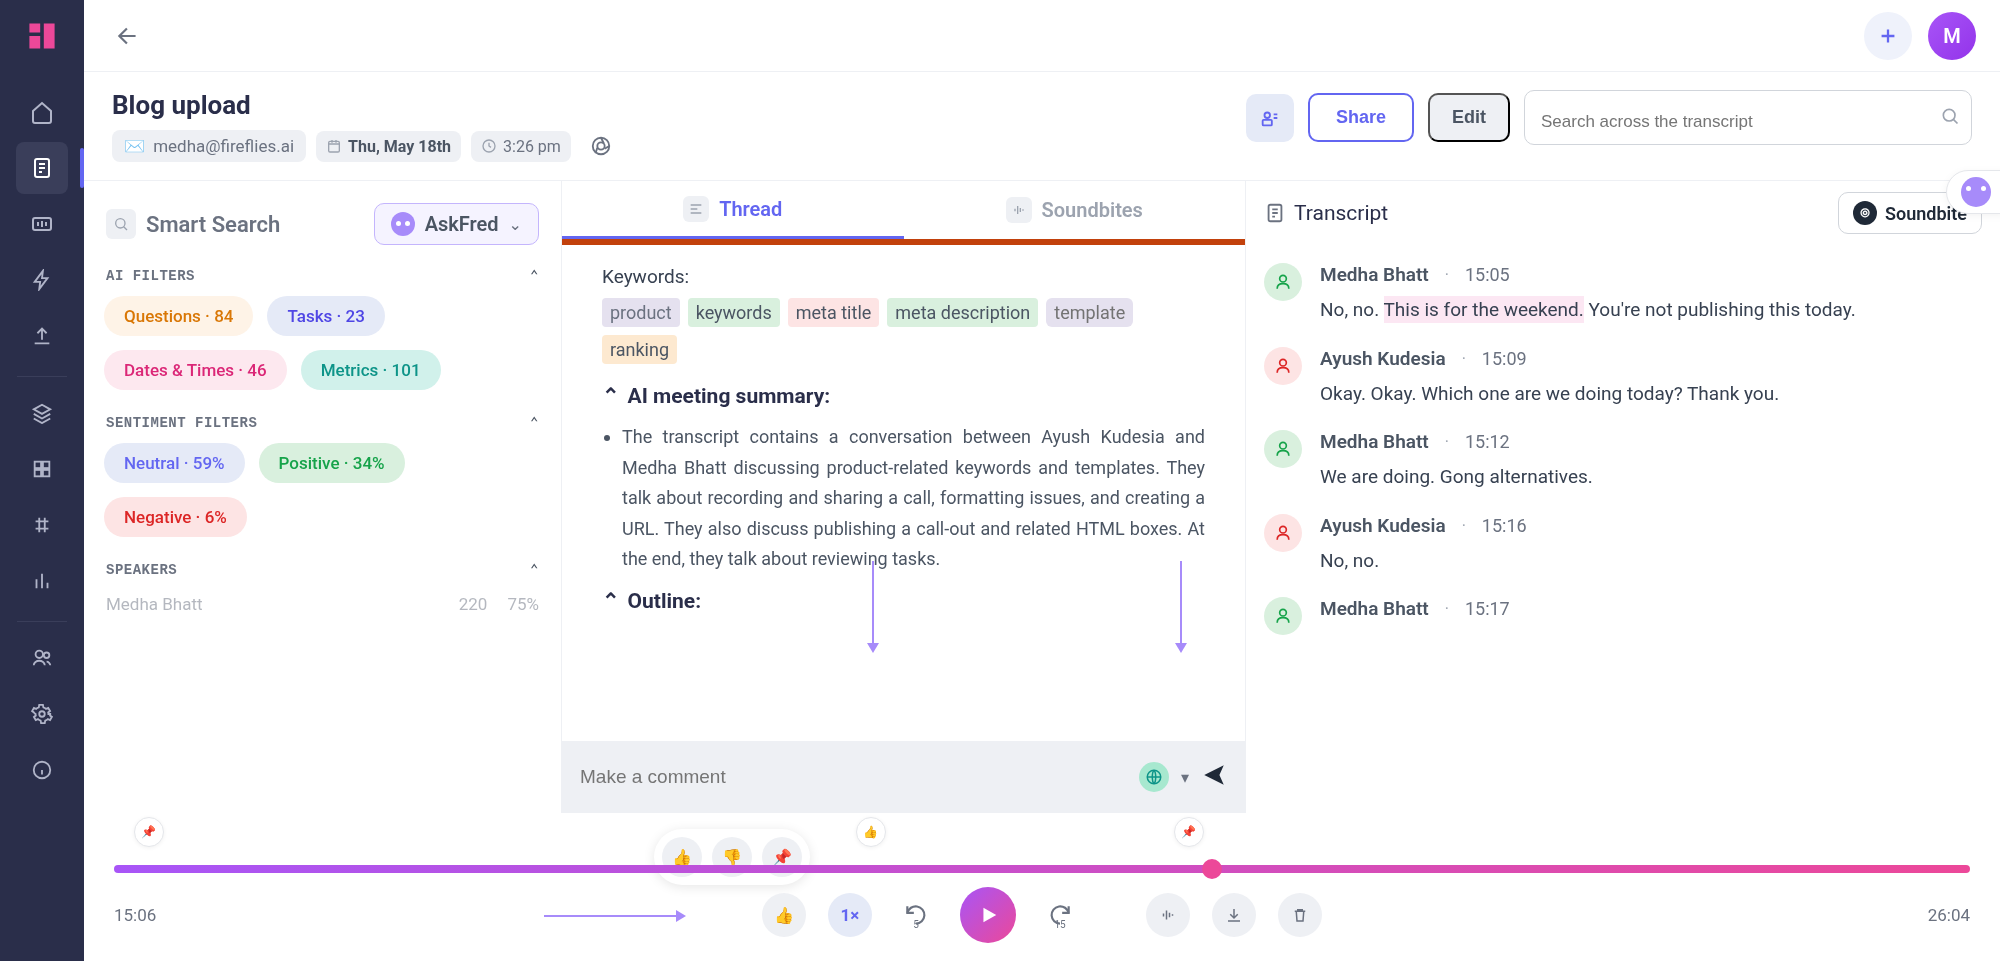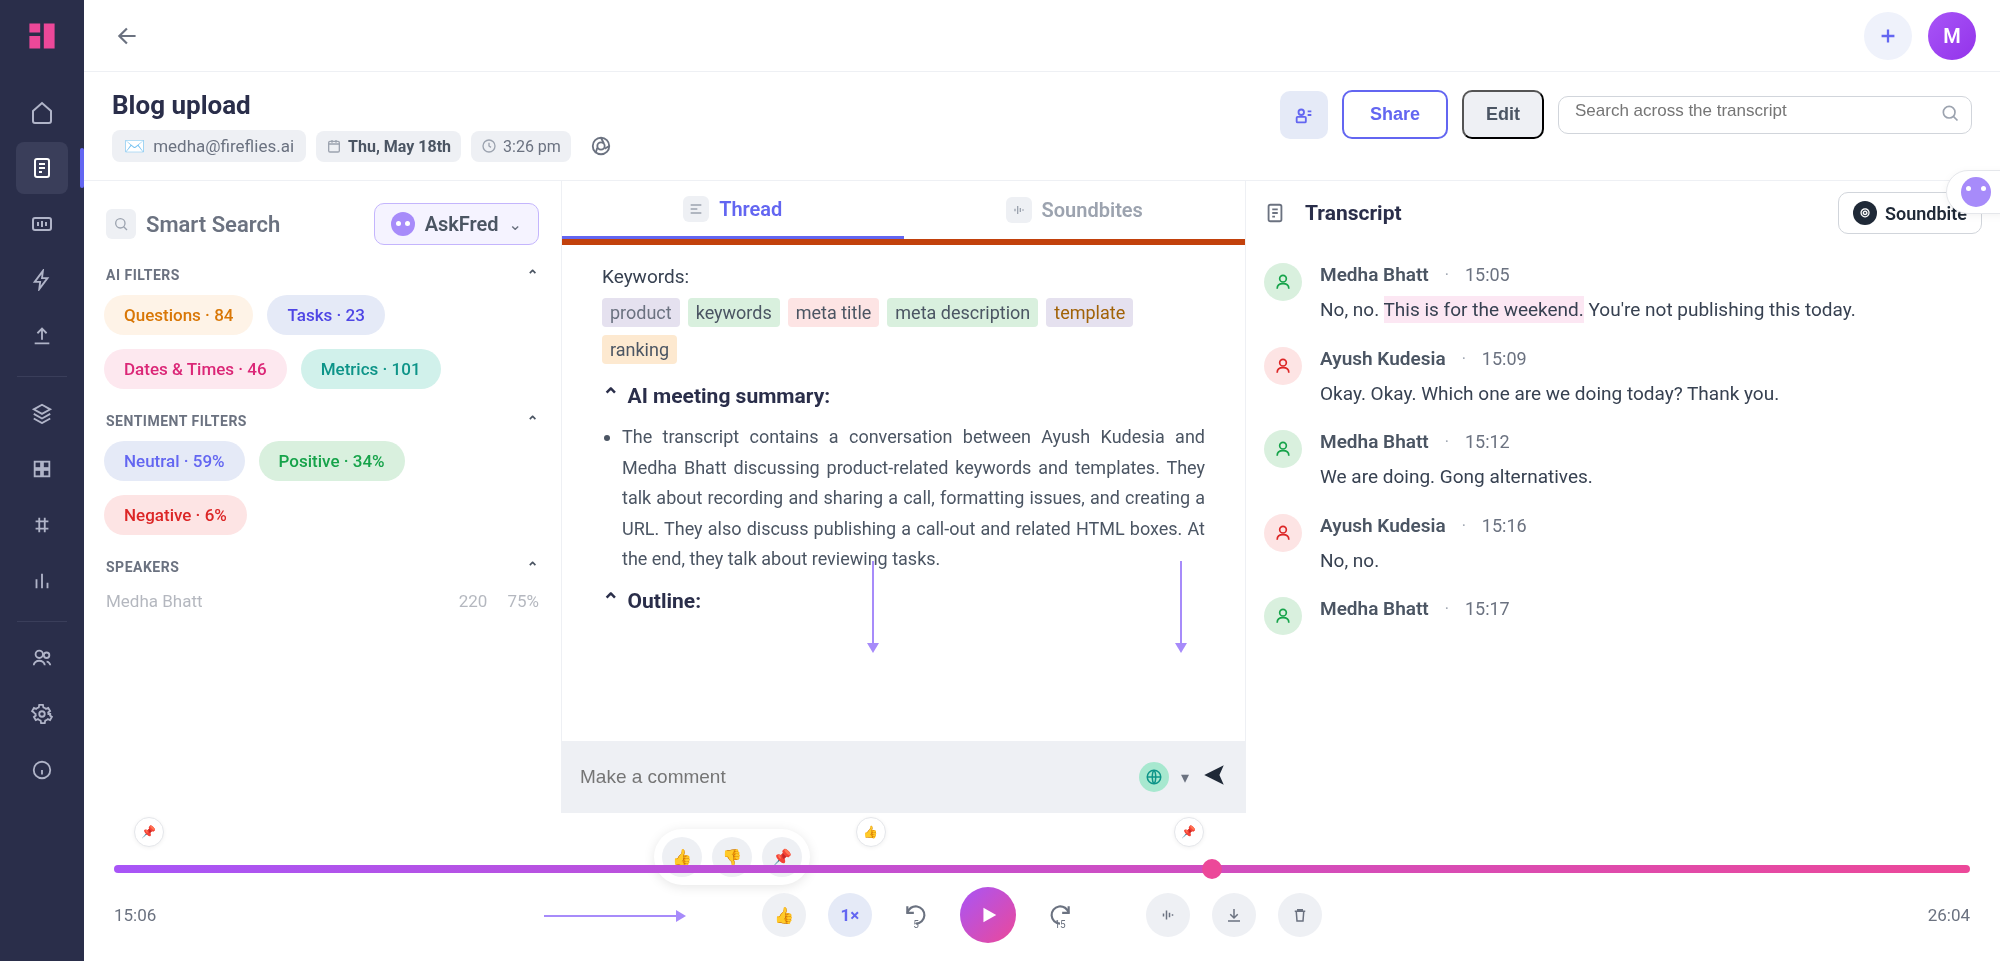--- a/index.html
+++ b/index.html
@@ -26,41 +26,41 @@
 .page-title { font-size: 26px; font-weight: 700; color: #2a2e4a; }
 .meta-row { display: flex; align-items: center; gap: 10px; }
 .email-chip { background: #eef0f4; padding: 6px 12px; border-radius: 8px; display: flex; align-items: center; gap: 8px; color: #6b7280; font-size: 17px; }
 .date-chip, .time-chip { background: #eef0f4; padding: 6px 10px; border-radius: 8px; display: flex; align-items: center; gap: 6px; color: #6b7280; font-size: 16px; }
 .date-chip .bold { font-weight: 700; color: #4b5563; }
 .browser-icon { width: 28px; height: 28px; display:flex; align-items:center; justify-content:center; color:#6b7280; margin-left:6px;}
 .header-right { margin-left: auto; display: flex; align-items: center; gap: 14px; }
 .icon-btn { width: 48px; height: 48px; border-radius: 10px; background: #e5eaf7; display: flex; align-items: center; justify-content: center; cursor: pointer; color:#6366f1;}
 .share-btn { padding: 12px 26px; border: 2px solid #6366f1; border-radius: 10px; color: #6366f1; font-weight: 600; font-size: 18px; background:#fff; cursor:pointer; }
 .edit-btn { padding: 12px 22px; border-radius: 10px; background: #eef0f4; color: #4b5563; font-weight: 600; font-size: 18px; cursor:pointer; }
-.search-input { width: 414px; padding: 4px 44px 12px 16px; border: 1px solid #d1d5db; border-radius: 10px; font-size: 17px; color:#374151; }
+.search-input { width: 448px; padding: 21px 44px 12px 16px; border: 1px solid #d1d5db; border-radius: 10px; font-size: 17px; color:#374151; }
 .search-wrap { position: relative; }
 .search-wrap .sicon { position:absolute; right:12px; top:50%; transform:translateY(-50%); color:#9ca3af; }
 
 
 .body3 { position: absolute; left: 84px; top: 180px; right: 0; bottom: 148px; display: flex; }
 .colA { width: 478px; border-top:1px solid #eef0f4; border-right: 1px solid #eef0f4; padding: 12px 18px 0 18px; overflow:hidden;}
 .colB { width: 684px; border-top:1px solid #eef0f4; border-right: 1px solid #eef0f4; display:flex; flex-direction:column; position:relative;}
 .colC { flex:1; border-top:1px solid #eef0f4; padding: 0 18px; position:relative;}
 
 .searchrow { display:flex; align-items:center; justify-content:space-between; padding: 10px 4px 16px 4px;}
 .smart-search { display:flex; align-items:center; gap:10px; color:#6b7280; font-size:22px; font-weight:600;}
 .smart-search .sicon2 { width:30px;height:30px;display:flex;align-items:center;justify-content:center;background:#eef0f4;border-radius:6px;color:#9ca3af;}
 .askfred { display:flex; align-items:center; gap:10px; padding:8px 16px; border:1px solid #c4b5fd; border-radius:10px; background:#f5f3ff; cursor:pointer;}
 .askfred .txt{font-size:20px;font-weight:600;color:#4b5563;}
 .bot-icon{width:24px;height:24px;border-radius:50%;background:#a78bfa;position:relative;}
 .bot-icon::before,.bot-icon::after{content:'';position:absolute;width:5px;height:5px;background:#fff;border-radius:50%;top:9px;}
 .bot-icon::before{left:5px;} .bot-icon::after{right:5px;}
 .chev{color:#6b7280;}
 
-.section-label{font-size:14px;font-weight:700;letter-spacing:0.5px;color:#6b7280;display:flex;justify-content:space-between;align-items:center;padding:6px 4px 12px 4px;}
+.section-label{font-size:14px;font-weight:700;letter-spacing:0.5px;color:#6b7280;display:flex;justify-content:space-between;align-items:center;padding:6px 4px 12px 4px;font-family:Liberation Mono, monospace;}
 .section-label .chev{color:#4b5563;}
 .pill-row{display:flex;flex-wrap:wrap;gap:14px;padding:0 2px 18px 2px;}
 .pill{padding:10px 20px;border-radius:22px;font-size:17px;font-weight:500;cursor:pointer;}
 .p-yellow{background:#fef3e7;color:#d97706;}
 .p-blue{background:#e5eaf7;color:#4f46e5;}
 .p-pink{background:#fde8ef;color:#db2777;}
 .p-teal{background:#d1f1eb;color:#0d9488;}
 .p-neutral{background:#e5eaf7;color:#6366f1;}
 .p-green{background:#d9f0de;color:#16a34a;}
 .p-red{background:#fde4e4;color:#dc2626;}
@@ -74,33 +74,33 @@
 .tab .ticon{width:26px;height:26px;border-radius:6px;background:#eef0f4;display:flex;align-items:center;justify-content:center;}
 
 .thread-body{flex:1;overflow:hidden;padding:20px 40px 0 40px;font-size:18px;color:#374151;}
 .kw-label{font-size:19px;color:#374151;margin-bottom:10px;}
 .kw-wrap{display:flex;flex-wrap:wrap;gap:8px;margin-bottom:20px;}
 .kw{padding:4px 8px;border-radius:4px;font-size:18px;}
 .kw1{background:#e5e1ef;color:#6b7280;}
 .kw2{background:#d9f0de;color:#4b5563;}
 .kw3{background:#fde4e4;color:#4b5563;}
 .kw4{background:#d9f0de;color:#4b5563;}
-.kw5{background:#e5e1ef;color:#a16207;}
+.kw5{background:#e5e1ef;color:#737373;border-radius:6px;}
 .kw6{background:#fde9d0;color:#4b5563;}
 .collapse-head{display:flex;align-items:center;gap:8px;font-size:21px;font-weight:700;color:#2a2e4a;margin:6px 0 14px 0;cursor:pointer;}
 .summary-text{font-size:18px;line-height:1.7;color:#4b5563;padding-left:20px;list-style:disc;text-align:justify;}
 .summary-text li{margin-bottom:14px;}
 
 .comment-bar{position:absolute;left:0;right:0;bottom:0;height:72px;background:#eef0f4;display:flex;align-items:center;padding:0 18px;gap:12px;}
 .comment-input{flex:1;border:none;background:transparent;font-size:19px;color:#6b7280;outline:none;}
 .globe{width:30px;height:30px;border-radius:50%;background:#a7e8cf;display:flex;align-items:center;justify-content:center;color:#0d9488;cursor:pointer;}
 .send{cursor:pointer;color:#1f2937;}
 
 .colC-head{display:flex;align-items:center;justify-content:space-between;height:64px;}
-.transcript-title{display:flex;align-items:center;gap:19px;font-size:21px;font-weight:700;color:#2a2e4a;}
+.transcript-title{display:flex;align-items:center;gap:8px;font-size:21px;font-weight:400;color:#2a2e4a;}
 .soundbite-btn{display:flex;align-items:center;gap:8px;padding:8px 14px;border:1px solid #d1d5db;border-radius:10px;font-size:18px;font-weight:600;cursor:pointer;background:#fff;}
 .sb-icon{width:24px;height:24px;border-radius:50%;background:#1f2937;color:#fff;display:flex;align-items:center;justify-content:center;font-size:12px;}
 
 .assist-float{position:absolute;right:-6px;top:170px;width:60px;height:44px;background:#fff;border:1px solid #e5e7eb;border-top-left-radius:22px;border-bottom-left-radius:22px;display:flex;align-items:center;justify-content:center;box-shadow:0 2px 8px rgba(0,0,0,0.05);}
 .assist-float .bot-icon{width:30px;height:30px;}
 
 .trans-list{padding-top:18px;display:flex;flex-direction:column;gap:22px;}
 .t-row{display:flex;gap:18px;}
 .t-ava{width:38px;height:38px;border-radius:50%;display:flex;align-items:center;justify-content:center;}
 .t-ava.green{background:#d9f0de;color:#16a34a;}

